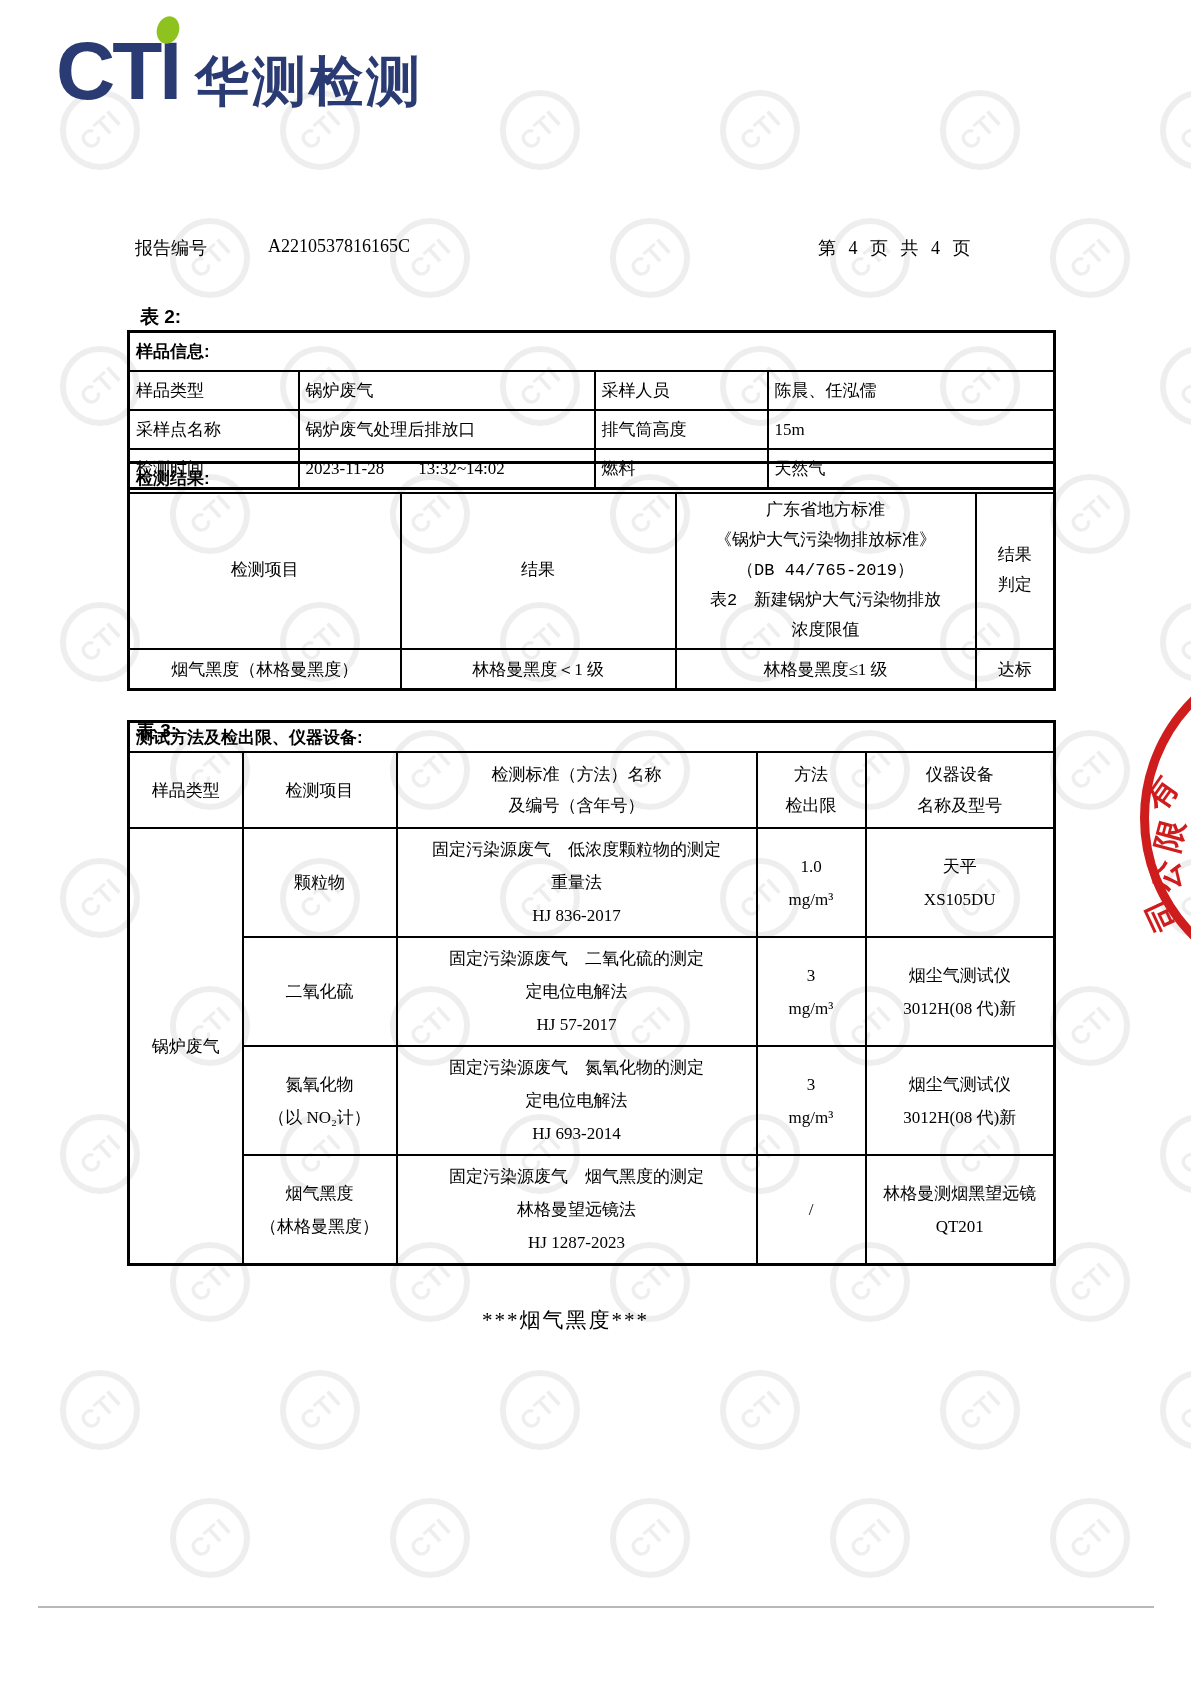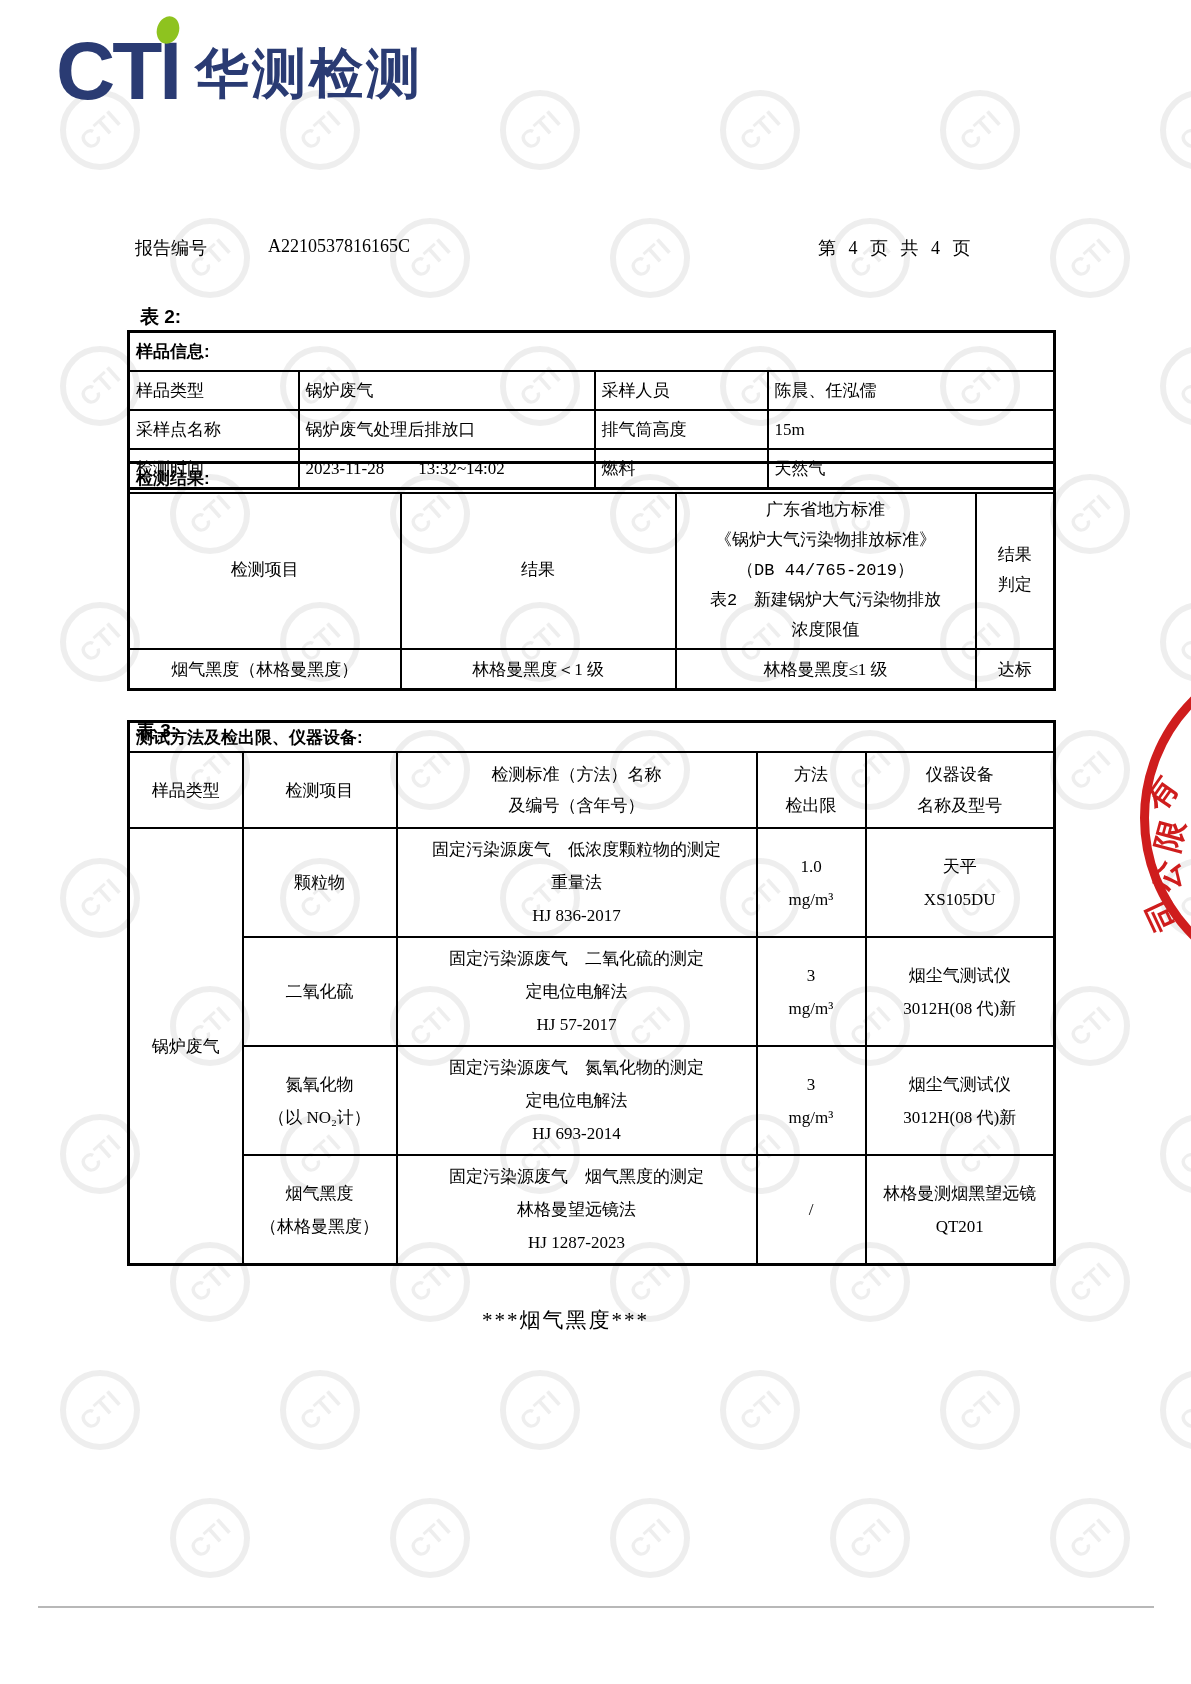--- a/index.html
+++ b/index.html
@@ -15,21 +15,21 @@
 
   .content{position:absolute;inset:0;z-index:1;}
 
   
   .logo{position:absolute;left:56px;top:30px;display:flex;align-items:flex-start;}
   .logo-cti{position:relative;font-family:"Liberation Sans",sans-serif;font-weight:bold;
       font-size:82px;line-height:1;color:#2a3b73;letter-spacing:-3px;}
   .logo-dot{position:absolute;right:0px;top:-14px;width:22px;height:28px;background:#8ec31f;
       border-radius:50%;transform:rotate(18deg);}
   .logo-cn{font-family:"Liberation Sans",sans-serif;font-weight:bold;font-size:54px;line-height:1;
-      color:#2a3b73;margin-left:16px;margin-top:16px;letter-spacing:3px;}
+      color:#2a3b73;margin-left:16px;margin-top:24px;letter-spacing:3px;}
 
   
   .title{position:absolute;left:0;right:40px;top:144px;text-align:center;
       font-size:42px;letter-spacing:14px;}
   .report-meta{position:absolute;left:0;top:236px;width:100%;font-size:18px;}
   .rl-label{position:absolute;left:135px;}
   .rl-no{position:absolute;left:268px;}
   .rl-page{position:absolute;left:818px;letter-spacing:4px;}
 
   

